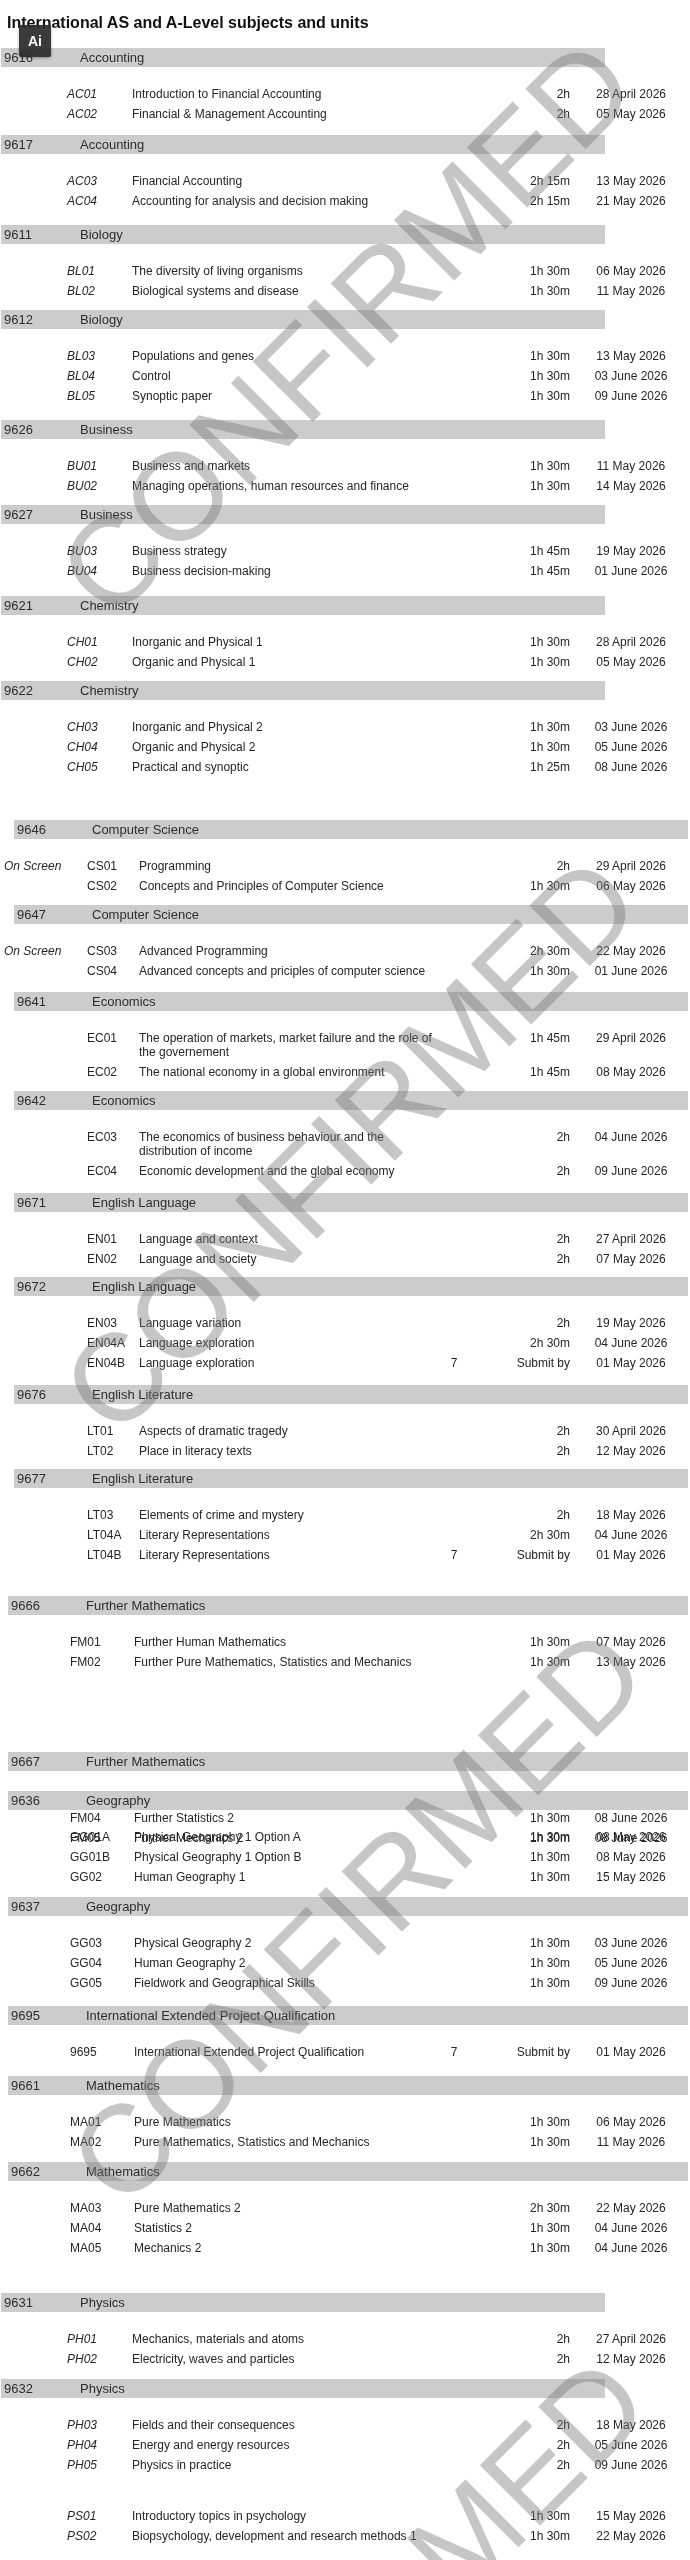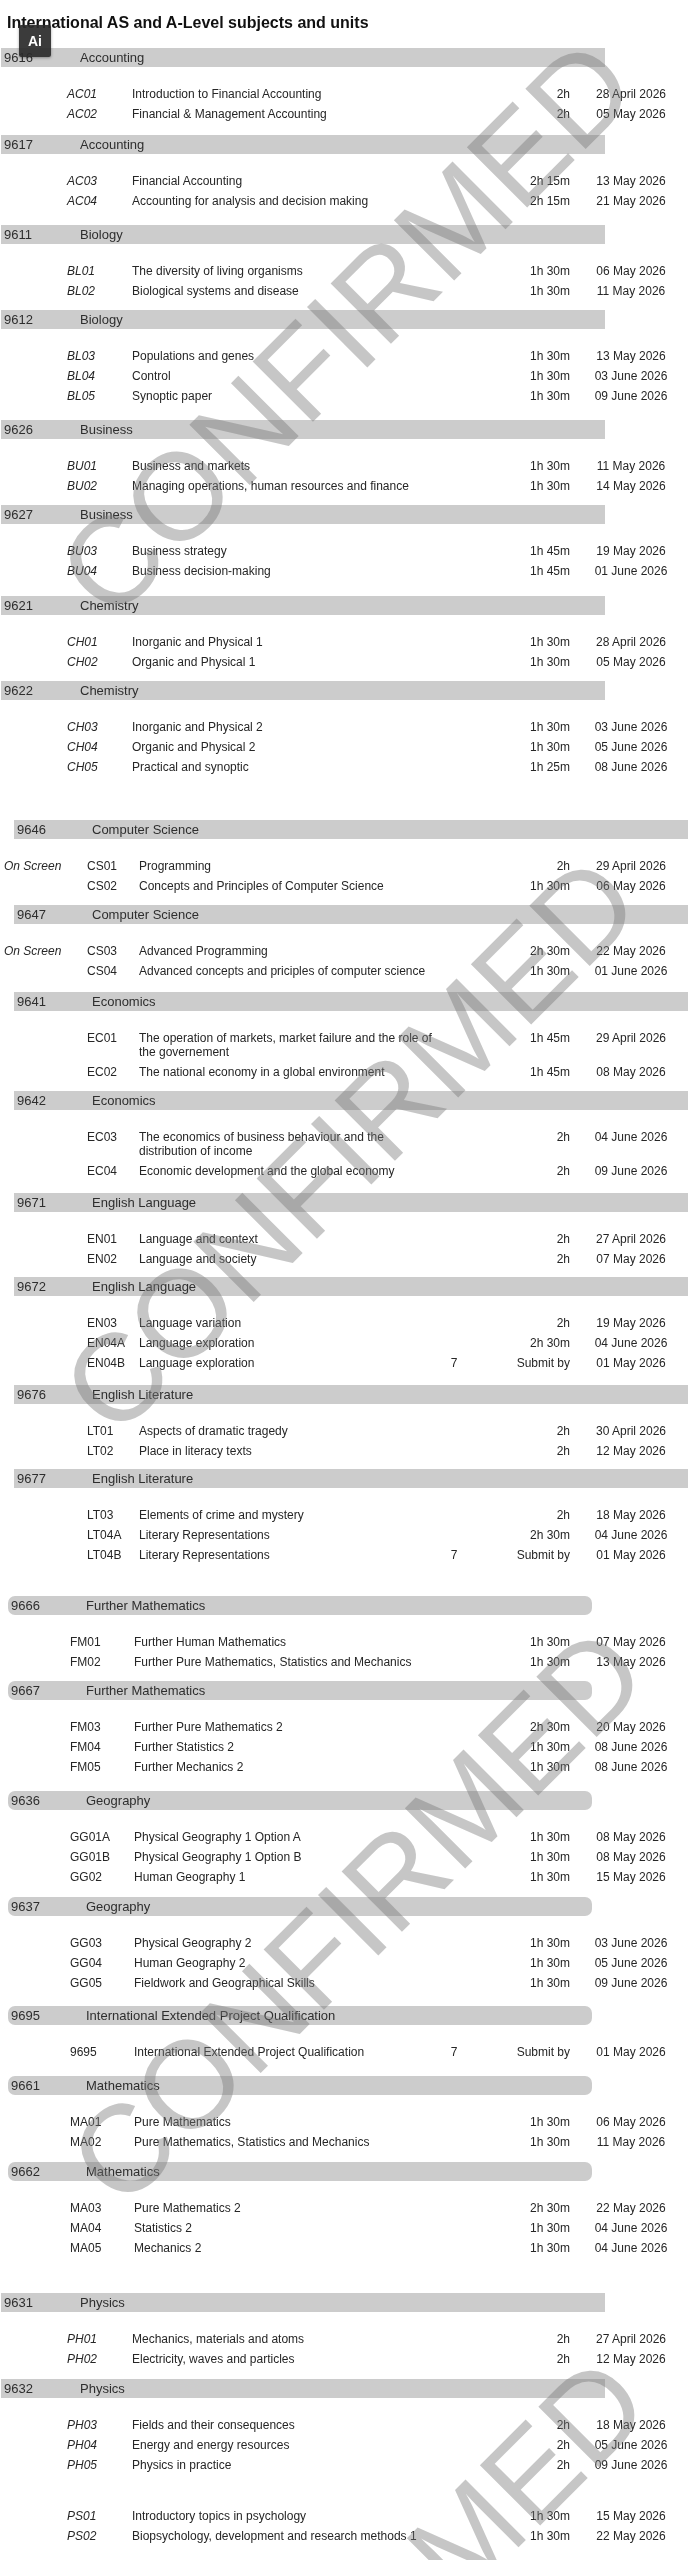--- a/index.html
+++ b/index.html
@@ -19,21 +19,21 @@
     font-weight:bold; font-size:14px; line-height:32px; text-align:center;
     z-index:10; box-shadow:0 1px 3px rgba(0,0,0,0.35);
   }
   .subj { position:absolute; left:0; width:690px; }
   .band {
     position:relative; height:19px; background:#cccccc;
     font-size:13px; line-height:19px; color:#2e2e2e;
   }
   .va .band { margin-left:1px; width:604px; }
   .vb .band { margin-left:14px; width:674px; }
-  .vc .band { margin-left:8px; width:584px;border-radius:7px; }
+  .vc .band { margin-left:8px; width:680px; }
   .scode { position:absolute; left:3px; top:0; }
   .sname { position:absolute; left:78px; top:0; white-space:nowrap; }
   .va .sname { left:79px; }
   .units { padding-top:17px; }
   .row { position:relative; padding:3px 0; font-size:12px; }
   .row span { line-height:14px; font-size:12px; color:#262626; }
   .ucode { position:absolute; top:3px; white-space:nowrap; }
   .va .ucode { left:67px;font-style:italic; } .vb .ucode { left:76px;margin-left:11px; } .vc .ucode { left:70px; }
   .uname { display:block; width:297px; }
   .va .uname { margin-left:132px; } .vb .uname { margin-left:139px; } .vc .uname { margin-left:134px; }
@@ -431,21 +431,21 @@
       </div>
     <div class="row">
         <span class="ucode">FM02</span>
         <span class="uname">Further Pure Mathematics, Statistics and Mechanics</span>
         <span class="dur">1h 30m</span>
         <span class="date">13 May 2026</span>
       </div>
   </div>
 </section>
 
-<section class="subj vc" style="top:1681px">
+<section class="subj vc" style="top:1752px">
   <div class="band">
       <span class="scode">9667</span>
       <span class="sname">Further Mathematics</span>
     </div>
   <div class="units">
     <div class="row">
         <span class="ucode">FM03</span>
         <span class="uname">Further Pure Mathematics 2</span>
         <span class="dur">2h 30m</span>
         <span class="date">20 May 2026</span>

